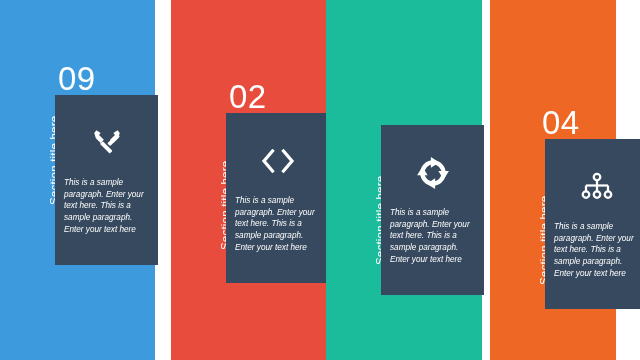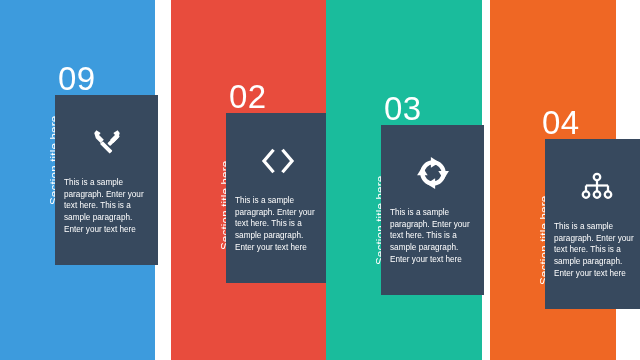--- a/index.html
+++ b/index.html
@@ -64,20 +64,21 @@
   .stepnum-1 { left: 58px; top: 62px; }
   .stepnum-2 { left: 58px; top: 80px; }
   .stepnum-3 { left: 58px; top: 92px; }
   .stepnum-4 { left: 52px; top: 106px; }
 
   
   .card {
     position: absolute;
     background: #37495e;
     overflow: hidden;
+    font-style: italic;
   }
 
   .card-1 { left: 55px; top: 95px;  width: 103px; height: 170px; }
   .card-2 { left: 55px; top: 113px; width: 103px; height: 170px; }
   .card-3 { left: 55px; top: 125px; width: 103px; height: 170px; }
   .card-4 { left: 55px; top: 139px; width: 103px; height: 170px; }
 
   .card-icon {
     position: absolute;
     left: 0;
@@ -138,21 +139,20 @@
             <polyline points="47,10 64,30 47,50"></polyline>
           </g>
         </svg>
       </div>
       <div class="card-text">This is a sample paragraph. Enter your text here. This is a sample paragraph. Enter your text here</div>
     </div>
   </div>
 
   <div class="column col-3" style="background: rgb(26, 188, 156);">
     <div class="vlabel vlabel-3">Section title here</div>
-    <div class="stepnum stepnum-3">03</div>
     <div class="card card-3" style="background: rgb(55, 73, 94);">
       <div class="card-icon">
         <svg width="34" height="34" viewBox="0 0 64 64" aria-hidden="true">
           <g fill="#ffffff">
 
             <path d="M32 8 A24 24 0 0 1 56 32 L48 32 A16 16 0 0 0 32 16 Z"></path>
             <path d="M56 32 A24 24 0 0 1 32 56 L32 48 A16 16 0 0 0 48 32 Z"></path>
             <path d="M32 56 A24 24 0 0 1 8 32 L16 32 A16 16 0 0 0 32 48 Z"></path>
             <path d="M8 32 A24 24 0 0 1 32 8 L32 16 A16 16 0 0 0 16 32 Z"></path>
 

